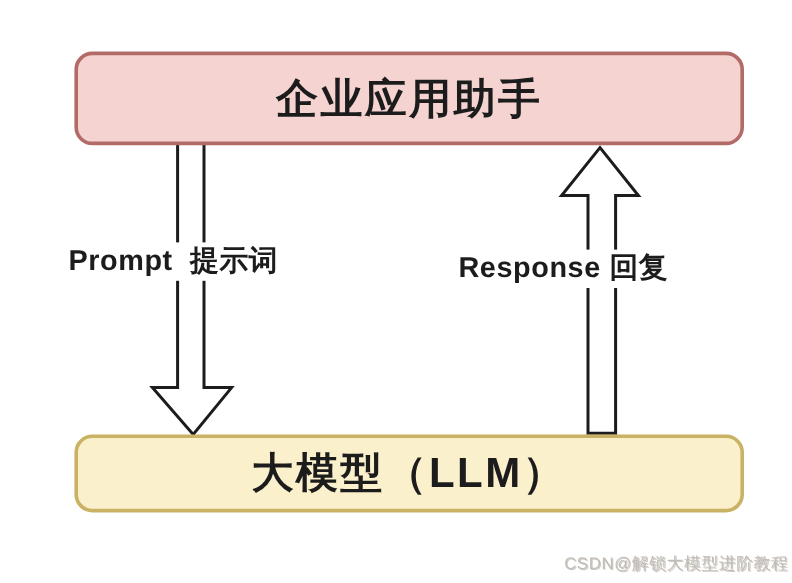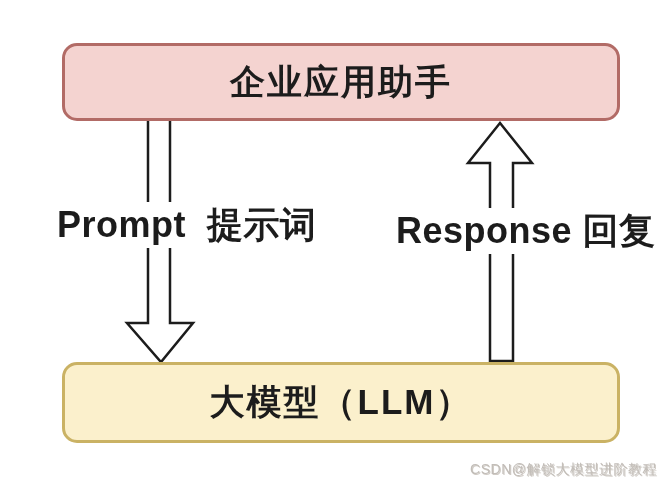--- a/index.html
+++ b/index.html
@@ -21,34 +21,34 @@
     box-sizing:border-box;
     border:3px solid;
     border-radius:15px;
     display:flex;align-items:center;justify-content:center;
     z-index:2;
     font-size:35px;
     font-weight:700;
     letter-spacing:2px;
   }
   .node-top{top:43px;height:78px;}
-  .node-bottom{top:362px;height:81px;text-align:center;}
+  .node-bottom{top:362px;height:65px;text-align:center;}
   .edge-label{
     position:absolute;
     z-index:3;
     background:#ffffff;
-    font-size:36px;
+    font-size:24px;
     font-weight:600;
     letter-spacing:0.5px;
     white-space:pre;
     padding:3px 5px;
     line-height:1.1;
   }
   .edge-label-prompt{left:52px;top:202px;}
-  .edge-label-response{left:391px;top:208px;}
+  .edge-label-response{left:377px;top:208px;}
   .watermark{
     position:absolute;
     right:3px;bottom:7px;
     z-index:4;
     font-size:14px;
     letter-spacing:0.5px;
     filter:blur(0.4px);
     text-shadow:1px 1px 0 rgba(170,160,150,0.55);
     z-index:4;
   }

